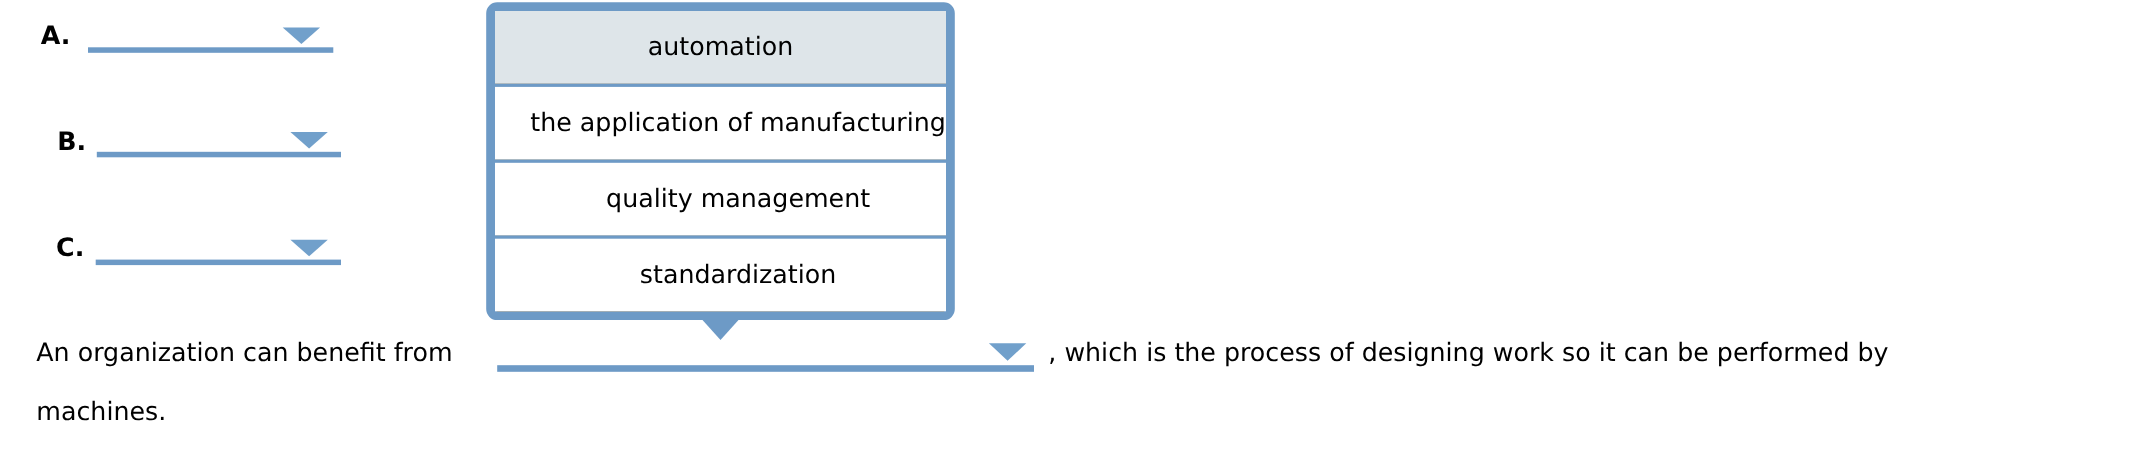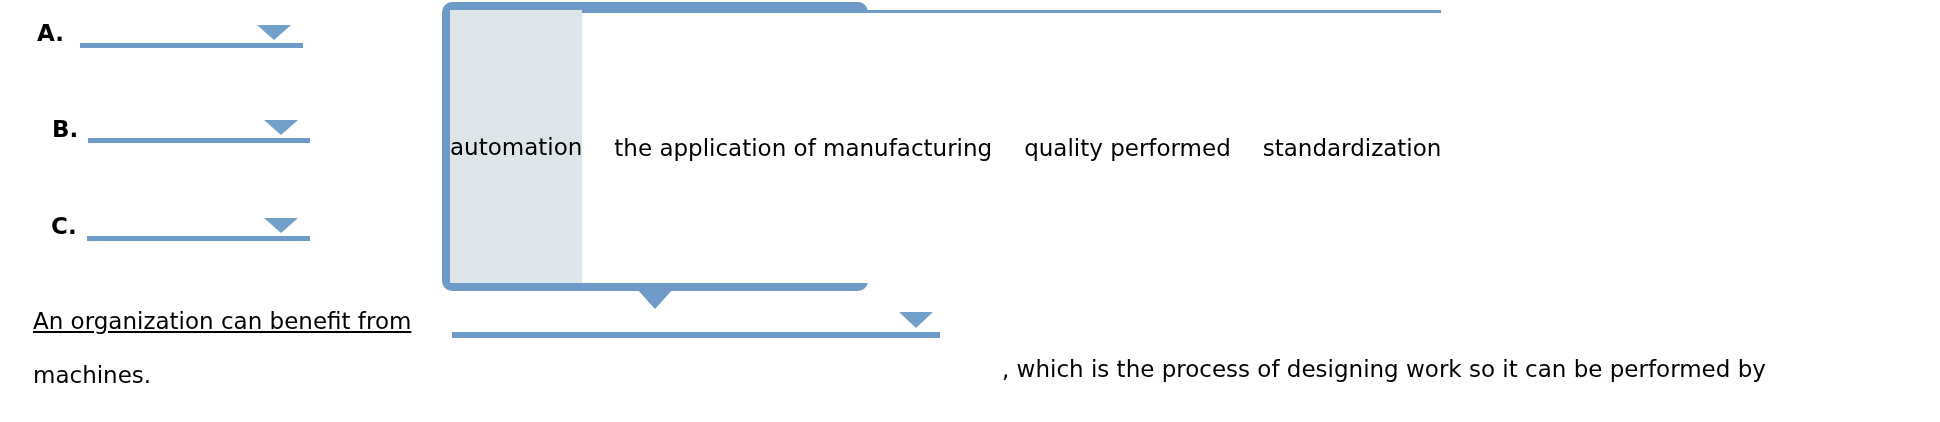--- a/index.html
+++ b/index.html
@@ -53,21 +53,22 @@
 
   
   .dropdown-menu {
     position: absolute;
     left: 442px; top: 2px;
     width: 426px; height: 289px;
     background: #a16207;
     border: 8px solid var(--accent);
     border-radius: 10px;
     display: flex;
-    flex-direction: row;
+    flex-direction: column;
+    justify-content: flex-end;
   }
   .menu-item {
     flex: 1;
     display: flex;
     align-items: center;
     justify-content: center;
     font-size: 23px;
     color: var(--text);
     background: #ffffff;
     cursor: pointer;
@@ -85,22 +86,22 @@
     border-top: 20px solid var(--accent);
   }
 
   
   .sentence-text {
     position: absolute;
     font-size: 23px;
     color: var(--text);
     white-space: nowrap;
   }
-  #sentence-before { left: 33px;  top: 308px; text-decoration: underline; }
-  #sentence-after  { left: 1002px; top: 308px; margin-top: 48px; }
+  #sentence-before { left: 33px;  top: 308px; }
+  #sentence-after  { left: 953px; top: 308px; }
   #sentence-cont   { left: 33px;  top: 362px; }
 
   #sentence-dropdown {
     left: 452px; top: 305px;
     width: 488px; height: 33px;
     border-bottom: 6px solid var(--accent);
   }
   #sentence-dropdown .chevron-down {
     right: 7px;
     bottom: 4px;
@@ -125,21 +126,21 @@
   </div>
 
   <span class="option-label" id="label-c">C.</span>
   <div class="blank-dropdown" id="dropdown-c">
     <span class="chevron-down"></span>
   </div>
 
   <div class="dropdown-menu">
     <div class="menu-item highlighted">automation</div>
     <div class="menu-item">the application of manufacturing</div>
-    <div class="menu-item">quality performed</div>
+    <div class="menu-item">quality management</div>
     <div class="menu-item">standardization</div>
   </div>
   <div class="menu-pointer"></div>
 
   <span class="sentence-text" id="sentence-before">An organization can benefit from</span>
 
   <div class="blank-dropdown" id="sentence-dropdown">
     <span class="chevron-down"></span>
   </div>
 

